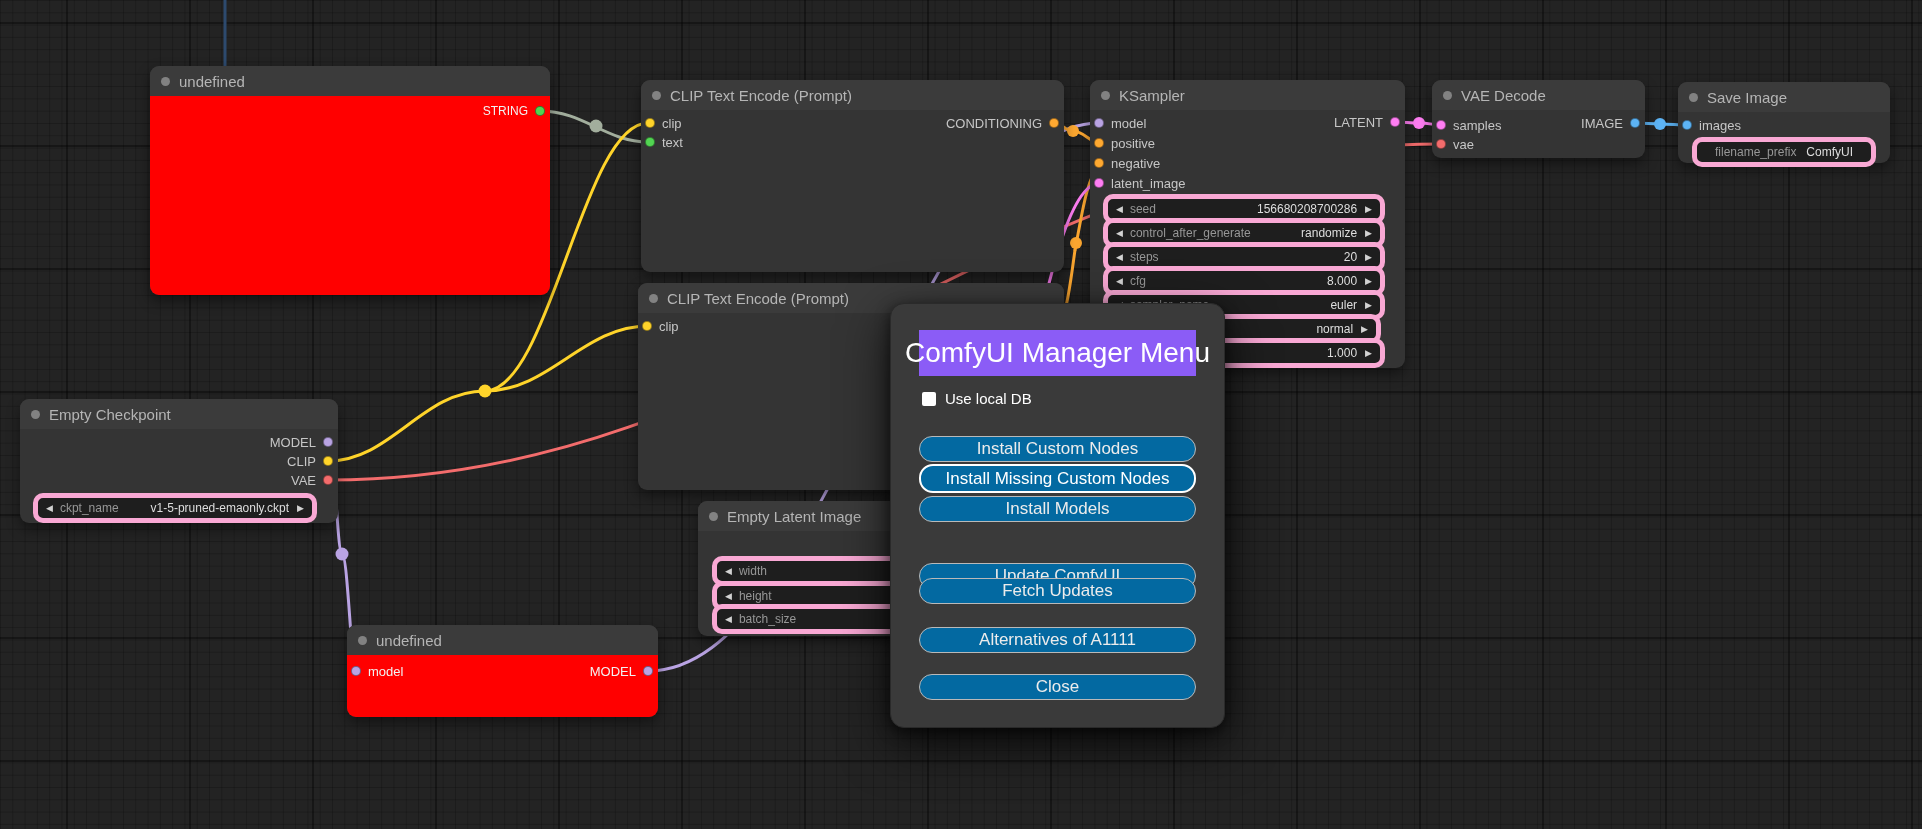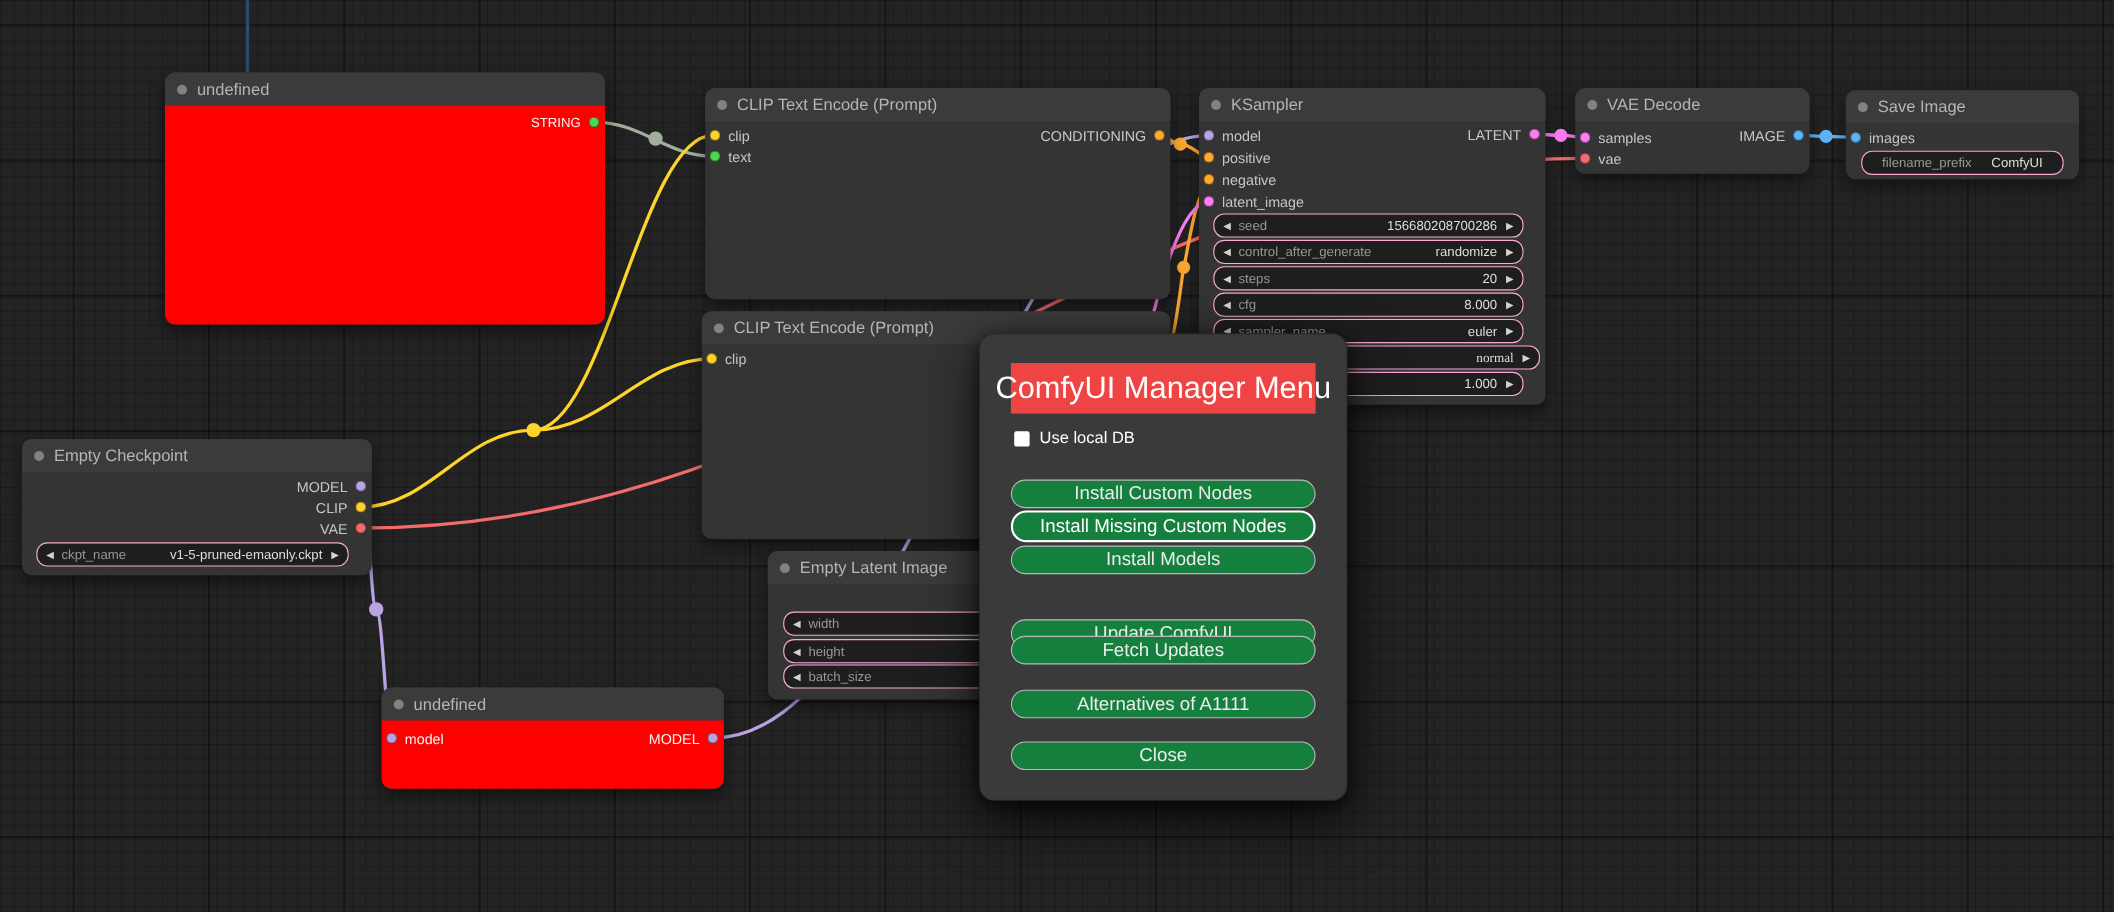--- a/index.html
+++ b/index.html
@@ -34,51 +34,51 @@
     background:var(--c-node-red);border-radius:0 0 9px 9px;
   }
   .slot{position:absolute;height:18px;display:flex;align-items:center;gap:7px;
         font-size:13px;color:#c6c6c6;white-space:nowrap;z-index:3;}
   .slot.in{left:4px;}
   .slot.out{right:5px;}
   .sdot{width:10px;height:10px;border-radius:50%;border:1px solid rgba(0,0,0,0.4);flex:0 0 auto;}
   .node.red .slot{color:#f2f2f2;}
 
   .widget{
-    position:absolute;height:20px;background:#1e1e1e;border:1px solid #f9a8d4;
+    position:absolute;height:20px;background:#1e1e1e;border:5px solid #f9a8d4;
     border-radius:10px;display:flex;align-items:center;padding:10px 8px;
     font-size:12px;white-space:nowrap;overflow:hidden;z-index:3;
   }
   .warr{color:#d2d2d2;font-size:9px;line-height:1;flex:0 0 auto;}
   .wlabel{color:#979797;margin-left:7px;}
   .wvalue{margin-left:auto;color:#dedede;margin-right:8px;}
   .widget.noarrow .wvalue{margin-right:0;}
   .ta{
     position:absolute;background:#191919;border-radius:4px;color:#8b8b8b;
     font-size:12px;padding:6px 8px;z-index:3;overflow:hidden;text-align:left;
   }
 
   .dialog{
     position:absolute;left:890px;top:303px;width:335px;height:425px;
     background:#3a3a3a;border:1px solid #2a2a2a;border-radius:14px;z-index:10;
     box-shadow:0 16px 50px rgba(0,0,0,0.75),0 4px 14px rgba(0,0,0,0.55);
   }
   .dlg-title{
-    position:absolute;left:28px;top:26px;width:277px;height:46px;background:#ef4444;
+    position:absolute;left:28px;top:26px;width:277px;height:46px;background:#8b5cf6;
     color:#fff;font-size:28px;display:flex;align-items:center;justify-content:center;
     white-space:nowrap;
   }
   .dlg-check{position:absolute;left:31px;top:86px;display:flex;align-items:center;
     gap:9px;color:#fff;font-size:15px;}
   .dlg-check input{
     appearance:none;-webkit-appearance:none;width:14px;height:14px;background:#fff;
     border-radius:2px;margin:0;cursor:pointer;
   }
   .dlg-btn{
-    position:absolute;left:28px;width:277px;height:26px;background:#15803d;
+    position:absolute;left:28px;width:277px;height:26px;background:#0369a1;
     border:1px solid #b9b9b9;border-radius:13px;color:#ececec;font-size:17px;
     font-family:inherit;display:flex;align-items:center;justify-content:center;
     padding:0;cursor:pointer;white-space:nowrap;
   }
   .dlg-btn.hl{top:160px;height:29px;border:2px solid #ffffff;color:#ffffff;border-radius:14px;}
 </style>
 </head>
 <body>
 
 <div class="canvas">
@@ -204,21 +204,21 @@
       <span class="wlabel">cfg</span>
       <span class="wvalue">8.000</span>
       <span class="warr">▶</span>
     </div>
     <div class="widget" style="left:13px;top:210px;width:282px;">
       <span class="warr">◀</span>
       <span class="wlabel">sampler_name</span>
       <span class="wvalue">euler</span>
       <span class="warr">▶</span>
     </div>
-    <div class="widget" style="left:28px;top:234px;width:282px;font-family:Liberation Serif, serif;">
+    <div class="widget" style="left:9px;top:234px;width:282px;">
       <span class="warr">◀</span>
       <span class="wlabel"></span>
       <span class="wvalue">normal</span>
       <span class="warr">▶</span>
     </div>
     <div class="widget" style="left:13px;top:258px;width:282px;">
       <span class="warr">◀</span>
       <span class="wlabel"></span>
       <span class="wvalue">1.000</span>
       <span class="warr">▶</span>

